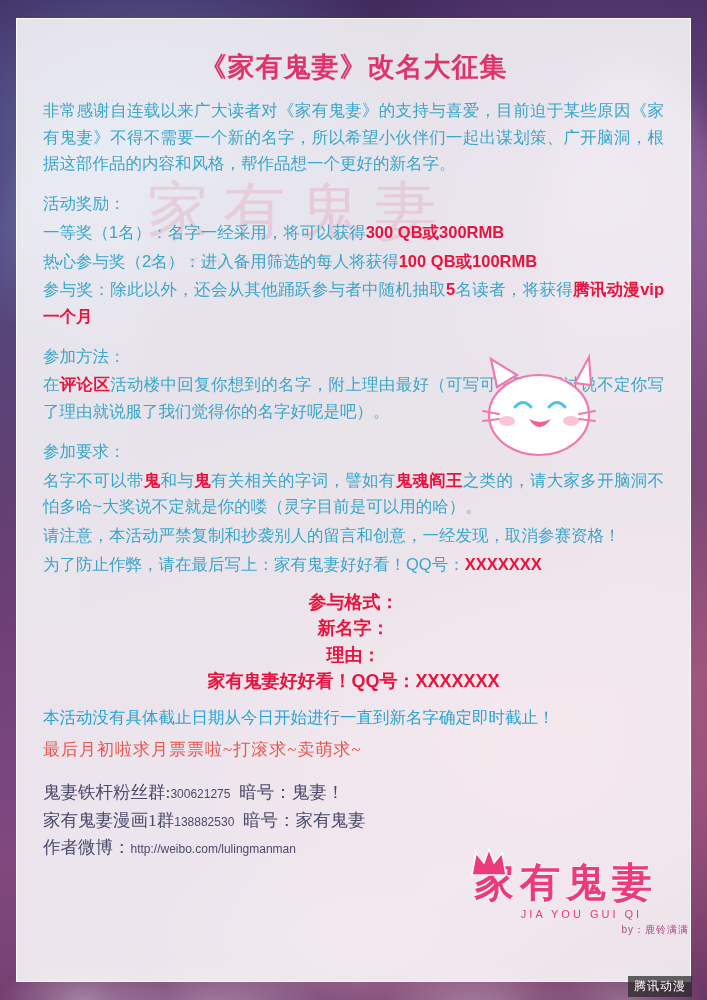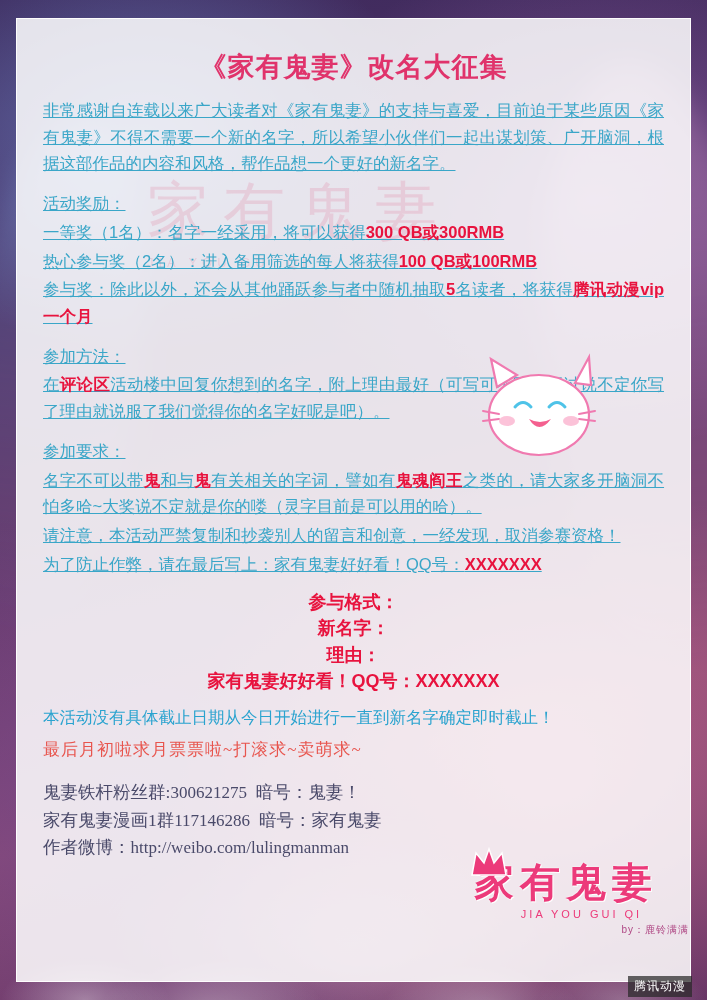--- a/index.html
+++ b/index.html
@@ -95,21 +95,20 @@
     z-index: 3;
   }
 
   .body-text {
     position: relative;
     z-index: 3;
     color: #3aa6c8;
     font-size: 16.5px;
     line-height: 1.62;
     text-align: justify;
-    text-decoration: underline;
   }
   .p { margin: 0 0 2px 0; }
   .gap { height: 11px; }
   .red { color: #e8133e; }
   .bold { font-weight: bold; }
 
   .format-block {
     position: relative;
     z-index: 3;
     margin-top: 12px;
@@ -141,21 +140,21 @@
   .contacts {
     position: relative;
     z-index: 3;
     margin-top: 18px;
     color: #4a4a6a;
     font-family: "Liberation Serif", serif;
     font-size: 17.5px;
     line-height: 1.55;
   }
   .contacts .c-line { margin: 0; white-space: nowrap; }
-  .mono { font-family: Liberation Serif, serif; font-size: 17px; text-align: right; }
+  .mono { font-family: Liberation Sans, sans-serif; font-size: 12px; text-align: right; }
 
   
   .cat {
     position: absolute;
     right: 78px;
     top: 330px;
     width: 145px;
     height: 120px;
     z-index: 4;
   }
@@ -259,21 +258,21 @@
       <p class="fb-line">理由：</p>
       <p class="fb-line"><span>家有鬼妻好好看！QQ号：</span><span>XXXXXXX</span></p>
     </div>
 
     <div class="notice">本活动没有具体截止日期从今日开始进行一直到新名字确定即时截止！</div>
 
     <div class="beg">最后月初啦求月票票啦~打滚求~卖萌求~</div>
 
     <div class="contacts">
       <p class="c-line"><span>鬼妻铁杆粉丝群:</span><span class="mono">300621275</span>&nbsp;&nbsp;<span>暗号：</span><span>鬼妻！</span></p>
-      <p class="c-line"><span>家有鬼妻漫画1群</span><span class="mono">117146286</span>&nbsp;&nbsp;<span>暗号：</span><span>家有鬼妻</span></p>
+      <p class="c-line"><span>家有鬼妻漫画1群</span><span class="mono">138882530</span>&nbsp;&nbsp;<span>暗号：</span><span>家有鬼妻</span></p>
       <p class="c-line"><span>作者微博：</span><span class="mono">http://weibo.com/lulingmanman</span></p>
     </div>
 
     <div class="cat">
       <svg width="145" height="120" viewBox="0 0 145 120">
         <g fill="#ffffff" stroke="#f07ab0" stroke-width="2.2">
           <path d="M30 38 L24 10 L50 26 Z"></path>
           <path d="M108 34 L122 8 L124 36 Z"></path>
           <ellipse cx="72" cy="66" rx="50" ry="40"></ellipse>
         </g>

